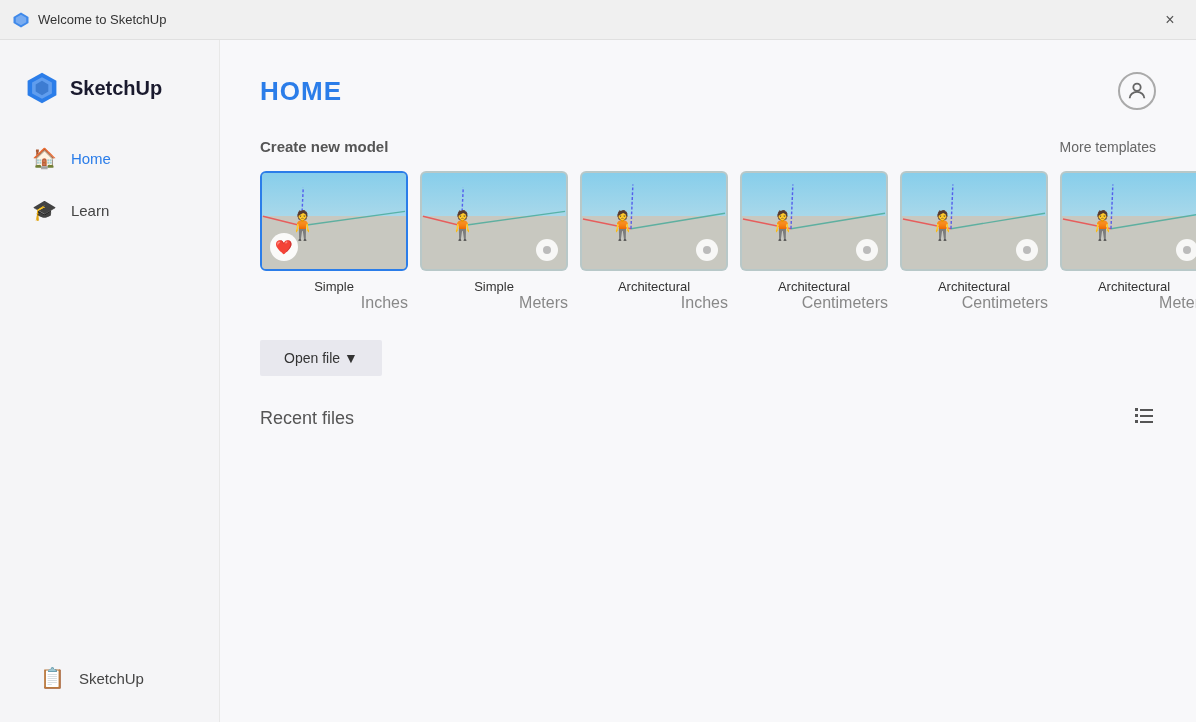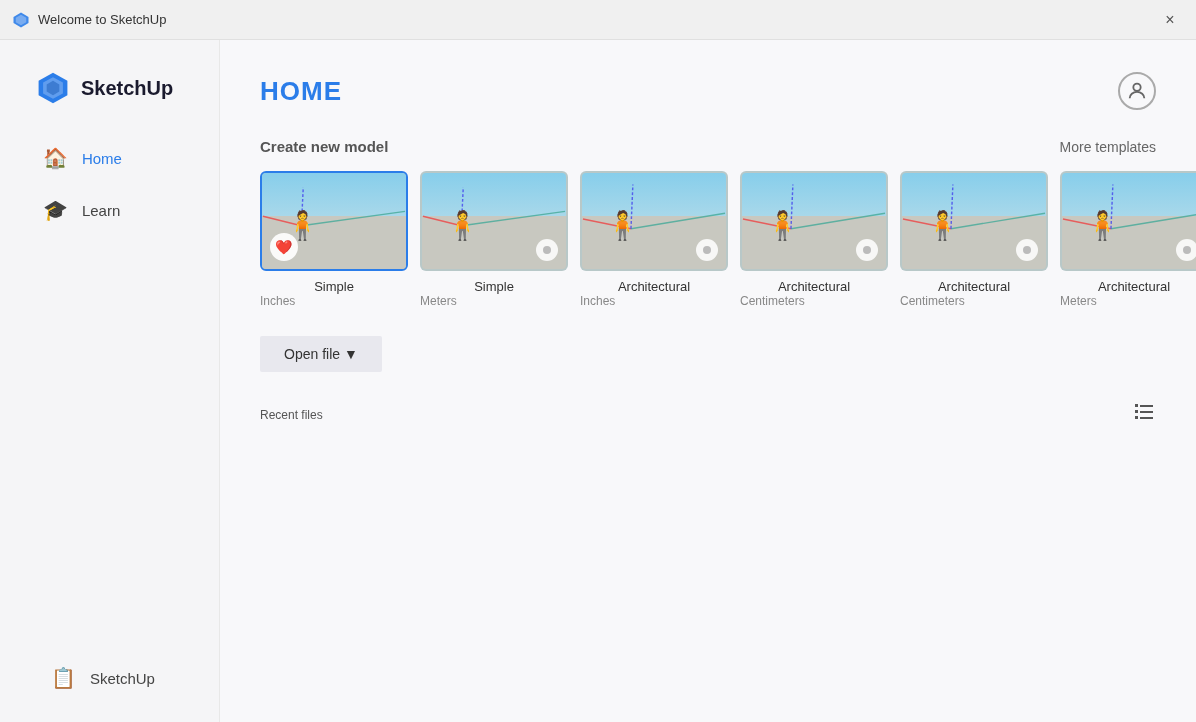--- a/index.html
+++ b/index.html
@@ -56,21 +56,21 @@
       overflow: hidden;
     }
 
     
     .sidebar {
       width: 220px;
       background: #f5f5f7;
       display: flex;
       flex-direction: column;
       justify-content: space-between;
-      padding: 20px 11px;
+      padding: 20px 0;
       border-right: 1px solid #e8e8e8;
       flex-shrink: 0;
     }
     .sidebar-top {
       display: flex;
       flex-direction: column;
       gap: 4px;
     }
     .sidebar-logo {
       display: flex;
@@ -233,23 +233,23 @@
       background: #bbb;
       border-radius: 50%;
     }
     .template-name {
       font-size: 13px;
       font-weight: 500;
       color: #333;
       text-align: center;
     }
     .template-sub {
-      font-size: 12px;
+      font-size: 16px;
       color: #888;
-      text-align: left;
+      text-align: right;
     }
 
     
     .open-file-btn {
       display: flex;
       align-items: center;
       gap: 6px;
       padding: 10px 24px;
       background: #e8e8ee;
       border: none;
@@ -262,21 +262,21 @@
     }
 
     
     .recent-header {
       display: flex;
       align-items: center;
       justify-content: space-between;
       margin-bottom: 12px;
     }
     .recent-title {
-      font-size: 12px;
+      font-size: 18px;
       color: #555;
       font-weight: 400;
     }
     .list-view-icon {
       font-size: 20px;
       color: #666;
       cursor: pointer;
     }
 
     

